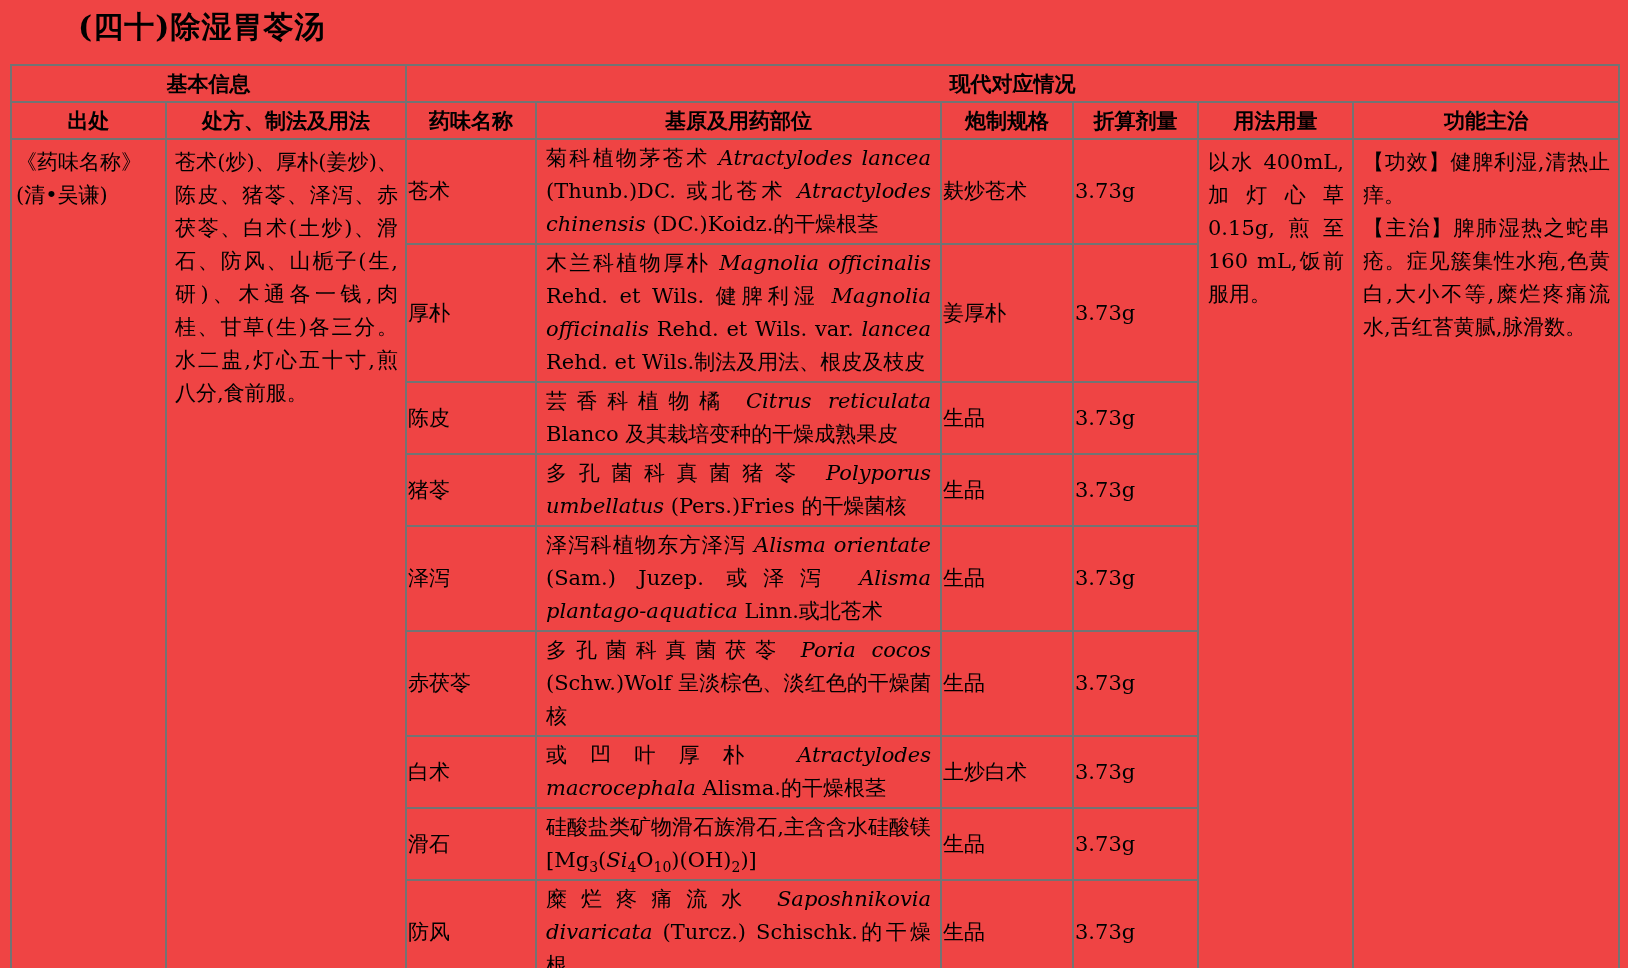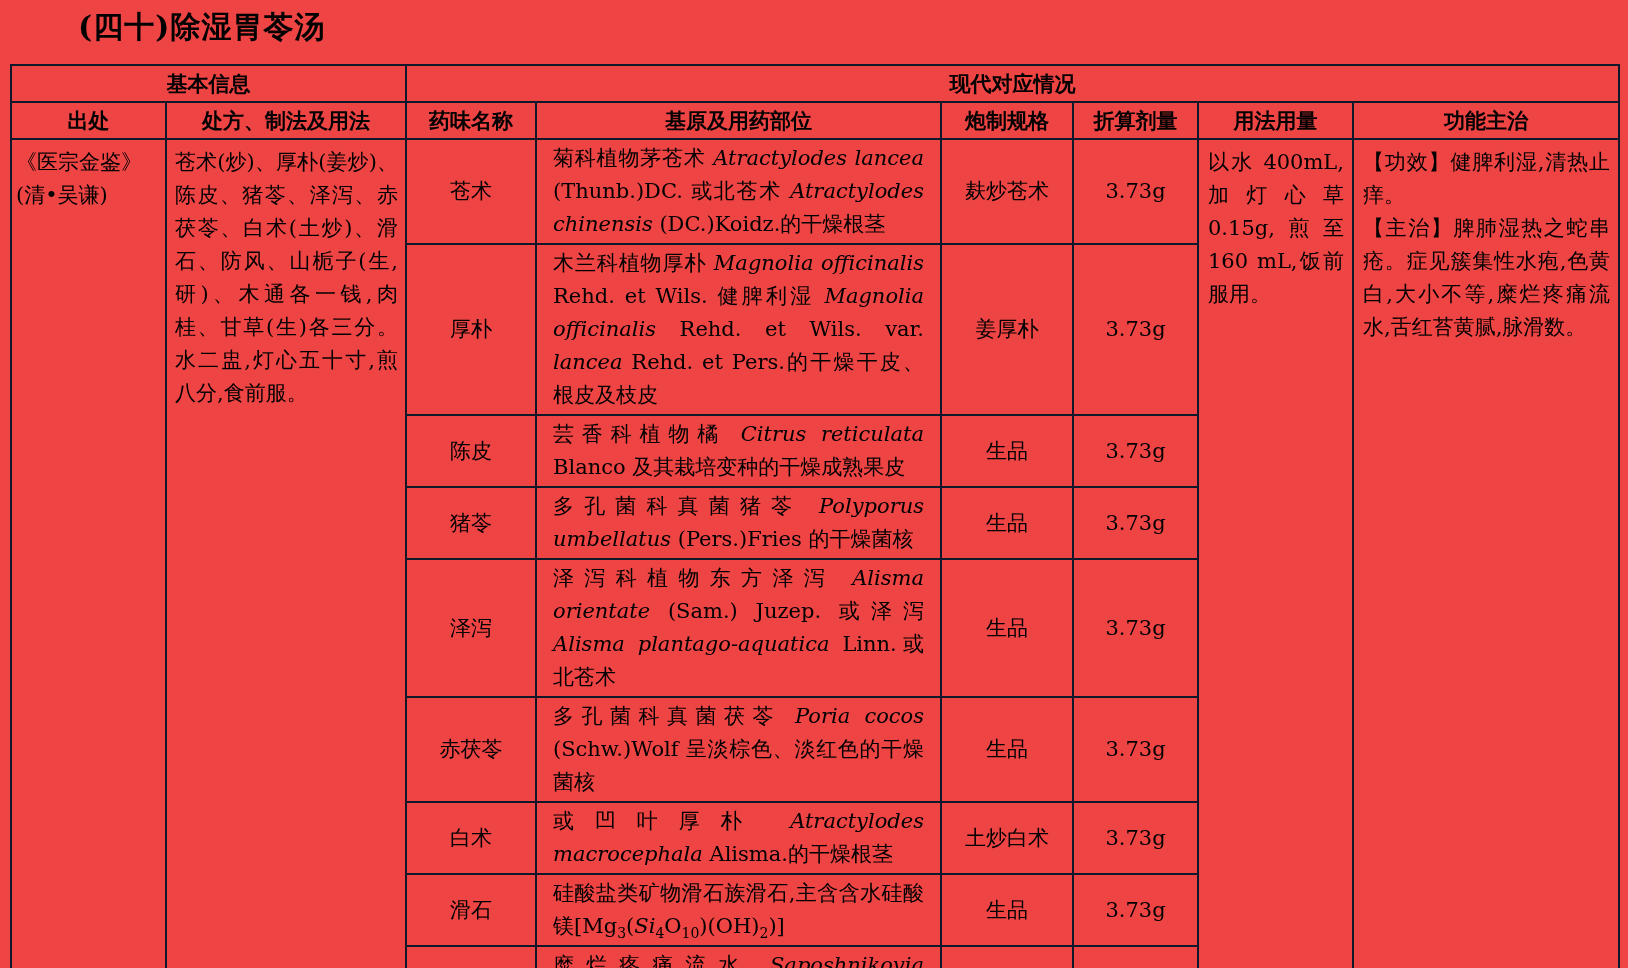--- a/index.html
+++ b/index.html
@@ -17,21 +17,21 @@
     line-height:42px;
     letter-spacing:1px;
   }
   table.tcm{
     margin:16px 0 0 10px;
     border-collapse:collapse;
     table-layout:fixed;
     width:1608px;
   }
   table.tcm td{
-    border:2px solid #0f172a;
+    border:2px solid #737373;
     font-size:21px;
     line-height:33px;
     overflow:hidden;
     word-break:break-word;
   }
   thead td{
     font-weight:bold;
     text-align:center;
     vertical-align:middle;
     font-size:22px;
@@ -40,26 +40,26 @@
   thead tr:nth-child(2){height:37px;border-radius:10px;}
   #body-rows tr:nth-child(1){height:98px;}
   #body-rows tr:nth-child(2){height:134px;}
   #body-rows tr:nth-child(3){height:70px;}
   #body-rows tr:nth-child(4){height:70px;}
   #body-rows tr:nth-child(5){height:101px;}
   #body-rows tr:nth-child(6){height:102px;}
   #body-rows tr:nth-child(7){height:67px;}
   #body-rows tr:nth-child(8){height:68px;}
   #body-rows tr:nth-child(9){height:72px;}
-  td.c-center{text-align:center;vertical-align:middle;}
+  td.c-center{vertical-align:middle;}
   td.c-top{vertical-align:top;}
   td.origin{
     text-align:justify;
     vertical-align:middle;
-    padding:2px 16px;
+    padding:2px 9px;
   }
   td.source{padding:6px 2px 2px 4px;text-align:left;}
   td.prescription{padding:6px 7px 2px 8px;text-align:justify;}
   td.usage{padding:6px 8px 2px 9px;text-align:justify;}
   td.func{padding:6px 8px 2px 9px;text-align:justify;}
   td i{font-style:italic;}
   td sub{font-size:14px;line-height:0;}
 </style>
 </head>
 <body>
@@ -90,37 +90,37 @@
           <td>基原及用药部位</td>
           <td>炮制规格</td>
           <td>折算剂量</td>
           <td>用法用量</td>
           <td>功能主治</td>
         </tr>
     </thead>
     <tbody id="body-rows">
         <tr>
           <td class="source c-top" rowspan="9">
-            <div>《医宗金鉴》</div>
+            <div>《药味名称》</div>
             <div>(清•吴谦)</div>
           </td>
           <td class="prescription c-top" rowspan="9">苍术(炒)、厚朴(姜炒)、陈皮、猪苓、泽泻、赤茯苓、白术(土炒)、滑石、防风、山栀子(生,研)、木通各一钱,肉桂、甘草(生)各三分。水二盅,灯心五十寸,煎八分,食前服。</td>
           <td class="c-center">苍术</td>
           <td class="origin"><span>菊科植物茅苍术 </span><i>Atractylodes lancea</i><span> (Thunb.)DC. 或北苍术 </span><i>Atractylodes chinensis</i><span> (DC.)Koidz.的干燥根茎</span></td>
           <td class="c-center">麸炒苍术</td>
           <td class="c-center">3.73g</td>
           <td class="usage c-top" rowspan="9">以水 400mL,加灯心草 0.15g,煎至 160 mL,饭前服用。</td>
           <td class="func c-top" rowspan="9">
             <div>【功效】健脾利湿,清热止痒。</div>
             <div>【主治】脾肺湿热之蛇串疮。症见簇集性水疱,色黄白,大小不等,糜烂疼痛流水,舌红苔黄腻,脉滑数。</div>
           </td>
         </tr>
         <tr>
           <td class="c-center">厚朴</td>
-          <td class="origin"><span>木兰科植物厚朴 </span><i>Magnolia officinalis</i><span> Rehd. et Wils. 健脾利湿 </span><i>Magnolia officinalis</i><span> Rehd. et Wils. var. </span><i>lancea</i><span> Rehd. et Pers.的干燥干皮、根皮及枝皮</span></td>
+          <td class="origin"><span>木兰科植物厚朴 </span><i>Magnolia officinalis</i><span> Rehd. et Wils. 健脾利湿 </span><i>Magnolia officinalis</i><span> Rehd. et Wils. var. </span><i>lancea</i><span> Rehd. et Wils.制法及用法、根皮及枝皮</span></td>
           <td class="c-center">姜厚朴</td>
           <td class="c-center">3.73g</td>
         </tr>
         <tr>
           <td class="c-center">陈皮</td>
           <td class="origin"><span>芸香科植物橘 </span><i>Citrus reticulata</i><span> Blanco 及其栽培变种的干燥成熟果皮</span></td>
           <td class="c-center">生品</td>
           <td class="c-center">3.73g</td>
         </tr>
         <tr>

